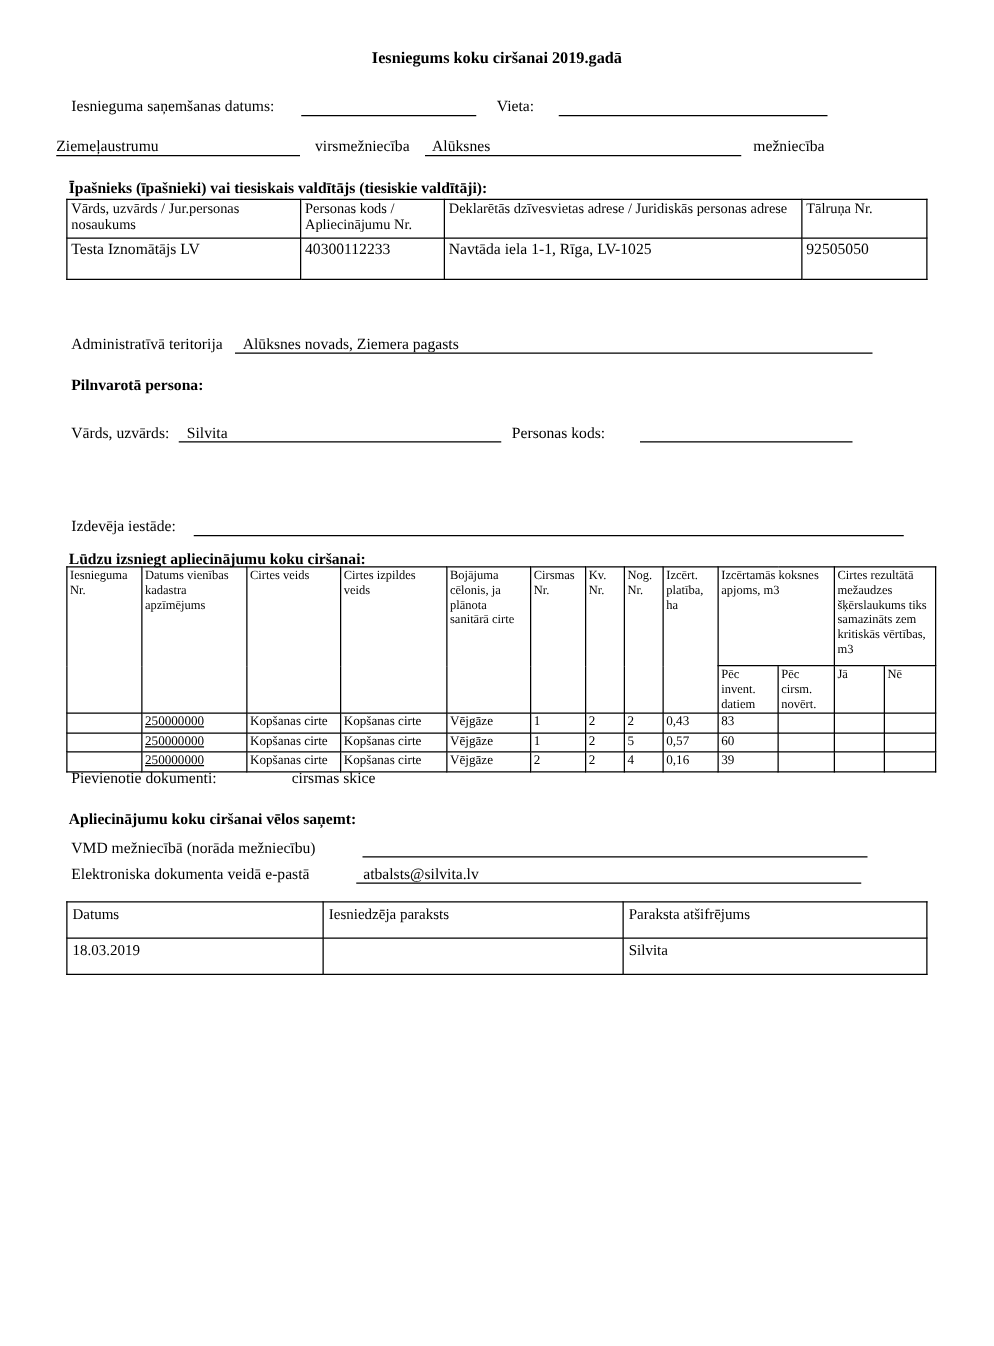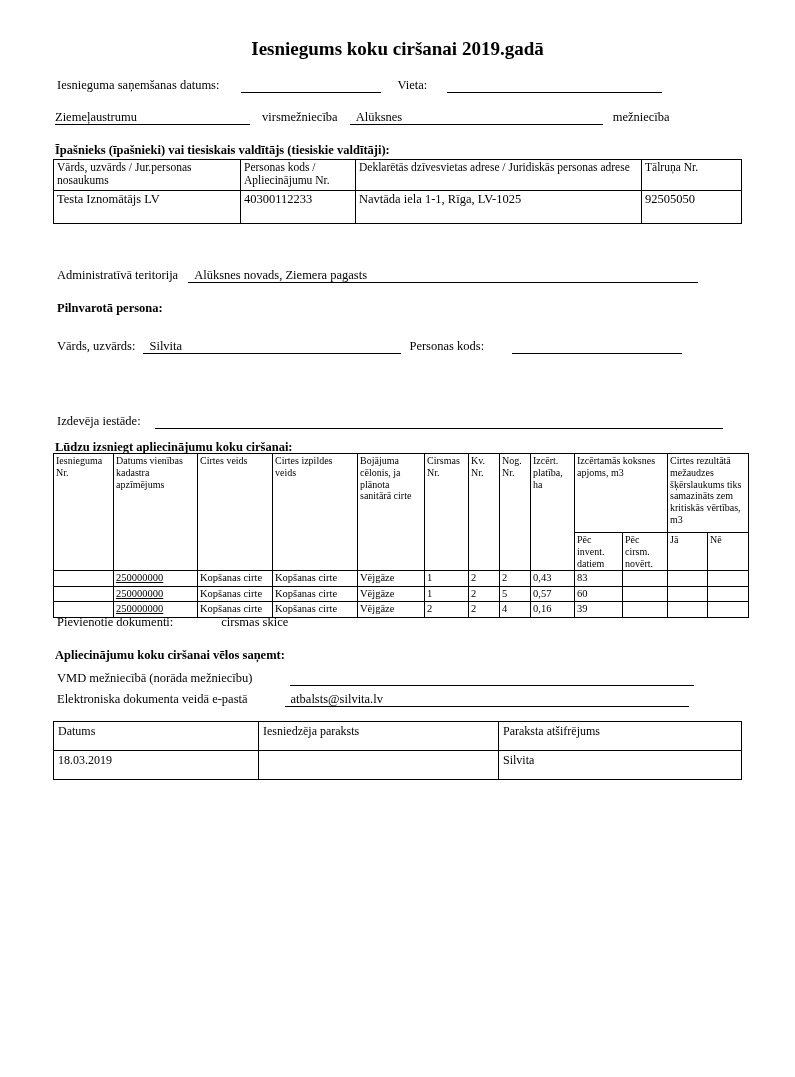--- a/index.html
+++ b/index.html
@@ -21,21 +21,21 @@
     left: 0; top: 0;
     width: 795px;
     height: 1077px;
   }
   .doc-title {
     position: absolute;
     left: 0; top: 38px;
     width: 795px;
     text-align: center;
     font-weight: bold;
-    font-size: 19px;
+    font-size: 13px;
   }
   .row {
     position: absolute;
     display: flex;
     align-items: flex-end;
     white-space: nowrap;
   }
   .lbl { white-space: nowrap; }
   .fill {
     border-bottom: 1px solid #000;
@@ -89,21 +89,21 @@
 
   <div class="doc-title">Iesniegums koku ciršanai 2019.gadā</div>
 
   <div class="row" style="left:57px; top:78px;">
     <span class="lbl">Iesnieguma saņemšanas datums:</span>
     <span class="fill val" style="width:140px; margin-left:22px;"></span>
     <span class="lbl" style="margin-left:16px;">Vieta:</span>
     <span class="fill val" style="width:215px; margin-left:20px;"></span>
   </div>
 
-  <div class="row" style="left:55px; top:110px;">
+  <div class="row" style="left:45px; top:110px;">
     <span class="fill" style="width:195px;">Ziemeļaustrumu</span>
     <span class="lbl" style="margin-left:12px;">virsmežniecība</span>
     <span class="fill val" style="width:253px; margin-left:12px;">Alūksnes</span>
     <span class="lbl" style="margin-left:10px;">mežniecība</span>
   </div>
 
   <div class="sec-head" style="left:55px; top:143px;">Īpašnieks (īpašnieki) vai tiesiskais valdītājs (tiesiskie valdītāji):</div>
 
   <table class="grid" id="owner-table">
     <colgroup>
@@ -232,21 +232,21 @@
         <td class="datacell">4</td>
         <td class="datacell">0,16</td>
         <td class="datacell">39</td>
         <td class="datacell"></td>
         <td class="datacell"></td>
         <td class="datacell"></td>
       </tr>
     </tbody>
   </table>
 
-  <div class="row" style="left:57px; top:615px;">
+  <div class="row" style="left:57px; top:615px;gap:12px;">
     <span class="lbl">Pievienotie dokumenti:</span>
     <span class="lbl" style="margin-left:48px;">cirsmas skice</span>
   </div>
 
   <div class="sec-head" style="left:55px; top:648px;">Apliecinājumu koku ciršanai vēlos saņemt:</div>
 
   <div class="row" style="left:57px; top:671px;">
     <span class="lbl">VMD mežniecībā (norāda mežniecību)</span>
     <span class="fill val" style="width:404px; margin-left:38px;"></span>
   </div>

